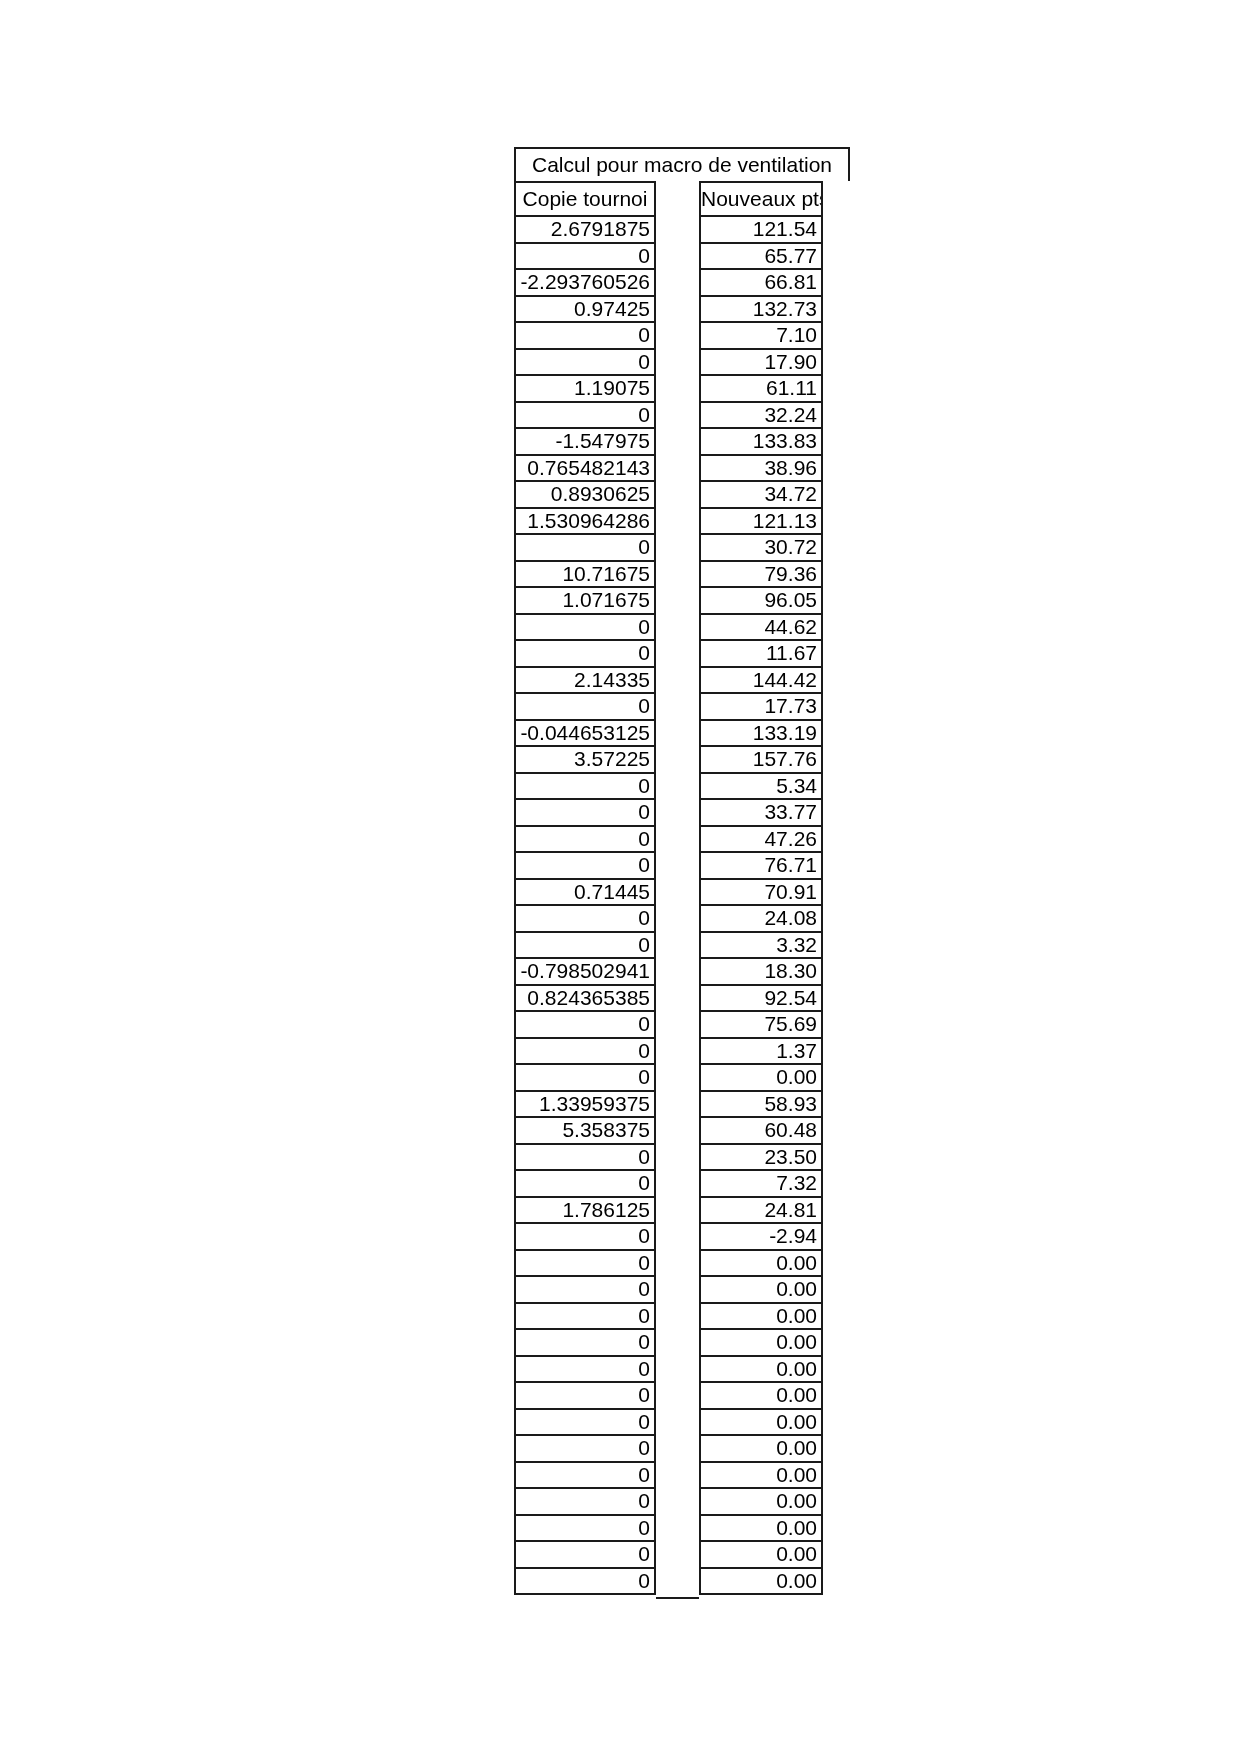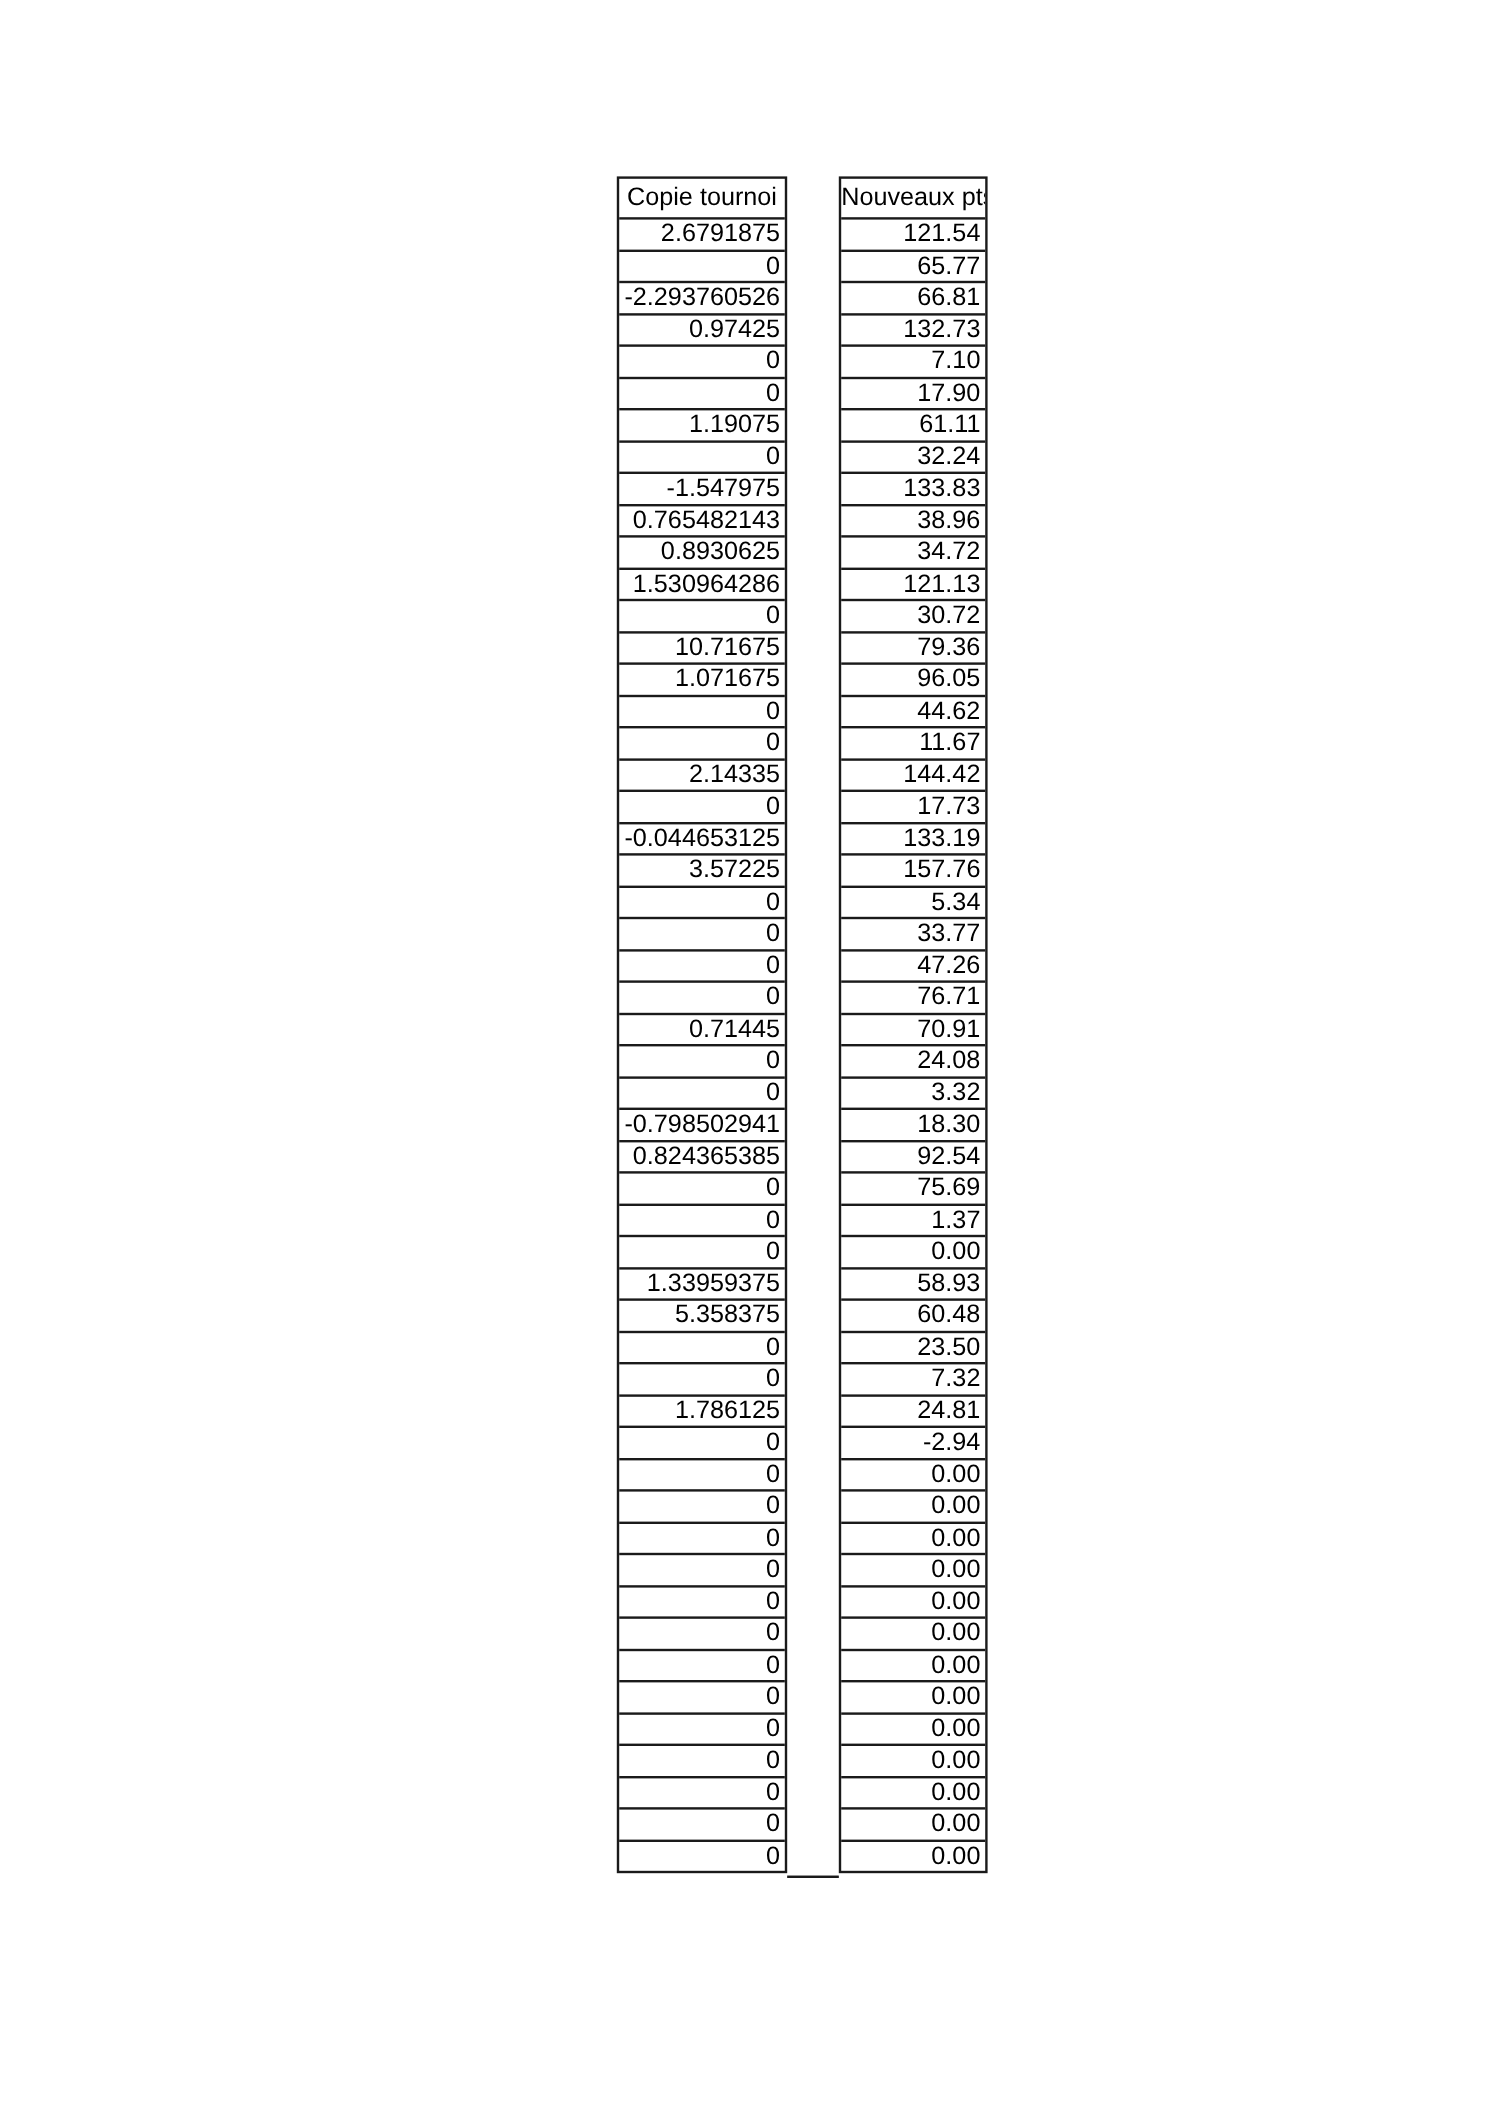--- a/index.html
+++ b/index.html
@@ -66,20 +66,21 @@
   }
   .rows .cell:last-child{
     border-bottom:none;
     height:24.5px;
   }
 </style>
 </head>
 <body>
 
 <div class="vent-table">
+  <div class="tbl-title">Calcul pour macro de ventilation</div>
   <div class="cols">
     <div class="col col-left">
       <div class="hdr">Copie tournoi</div>
       <div class="rows">
           <div class="cell">2.6791875</div>
           <div class="cell">0</div>
           <div class="cell">-2.293760526</div>
           <div class="cell">0.97425</div>
           <div class="cell">0</div>
           <div class="cell">0</div>

